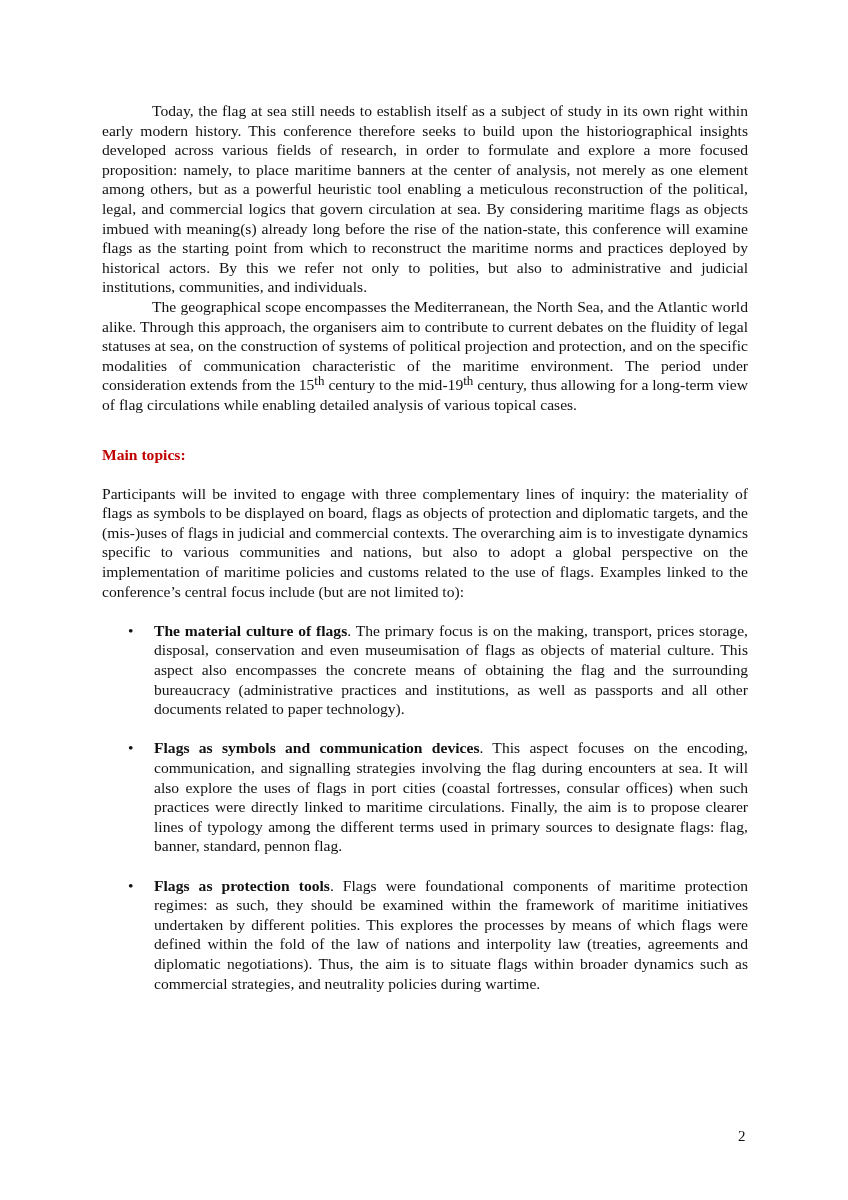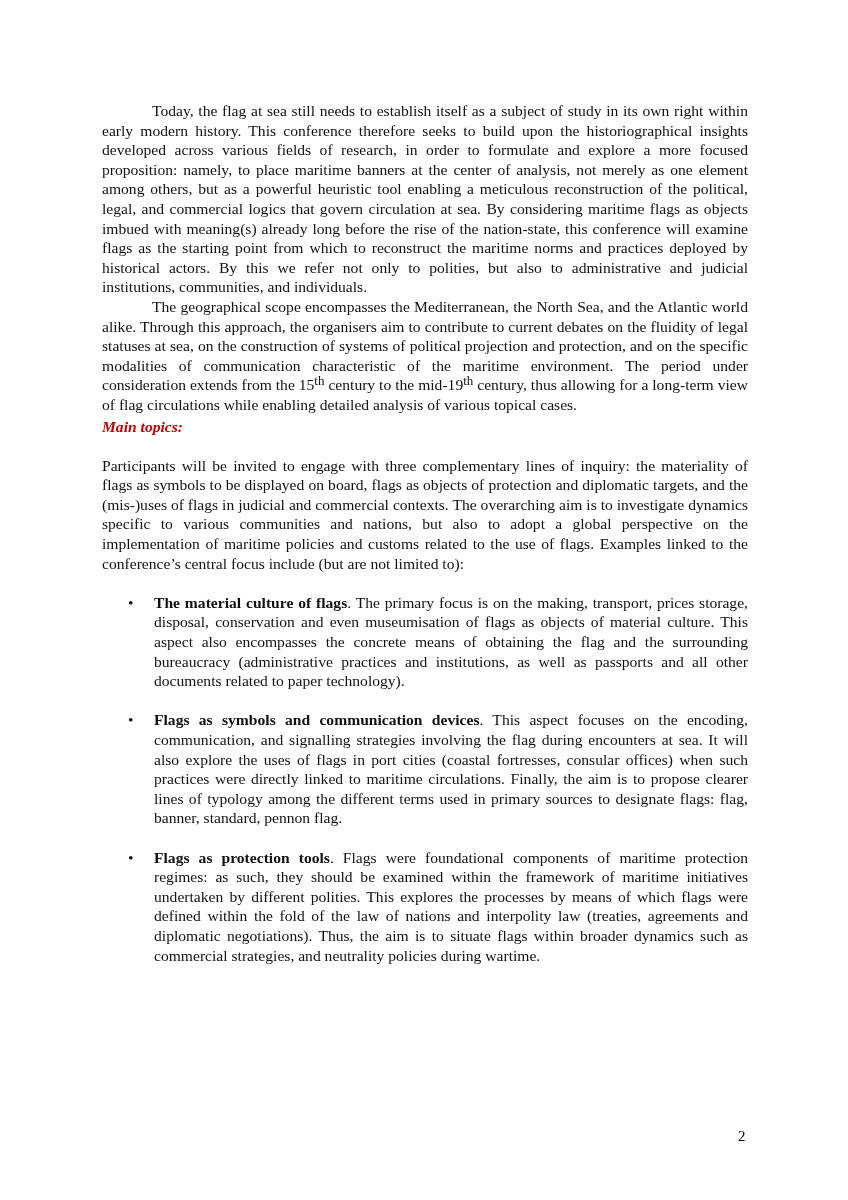--- a/index.html
+++ b/index.html
@@ -12,23 +12,22 @@
     font-family: "Liberation Serif", "DejaVu Serif", serif;
     font-size: 15.6px;
     line-height: 19.6px;
     color: #111111;
   }
   p { margin: 0; text-align: justify; }
   .indent { text-indent: 50px; }
   .heading {
     color: #c00000;
     font-weight: bold;
-    margin-top: 2px;
+    margin-top: 30px;
     margin-bottom: 19.6px;
-    font-style: italic;
   }
   ul.topics {
     list-style: none;
     margin: 19.6px 0 0 0;
     padding: 0 0 0 52px;
   }
   ul.topics li {
     position: relative;
     text-align: justify;
     margin-bottom: 19.6px;

